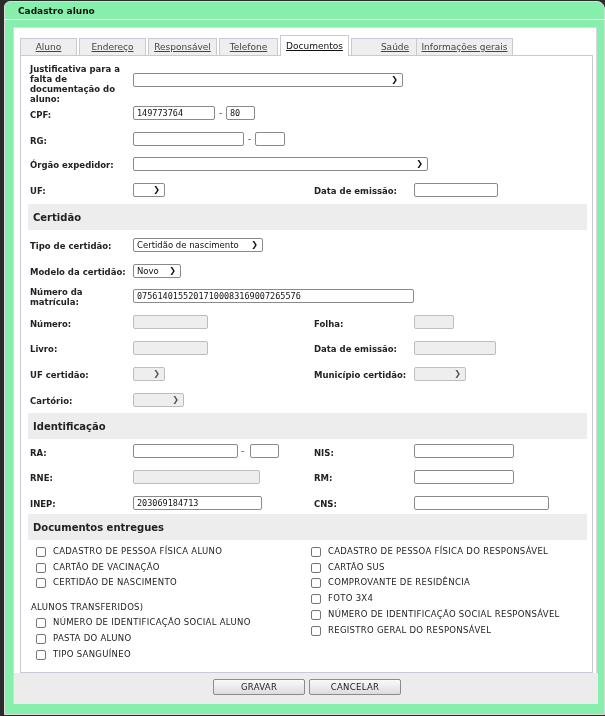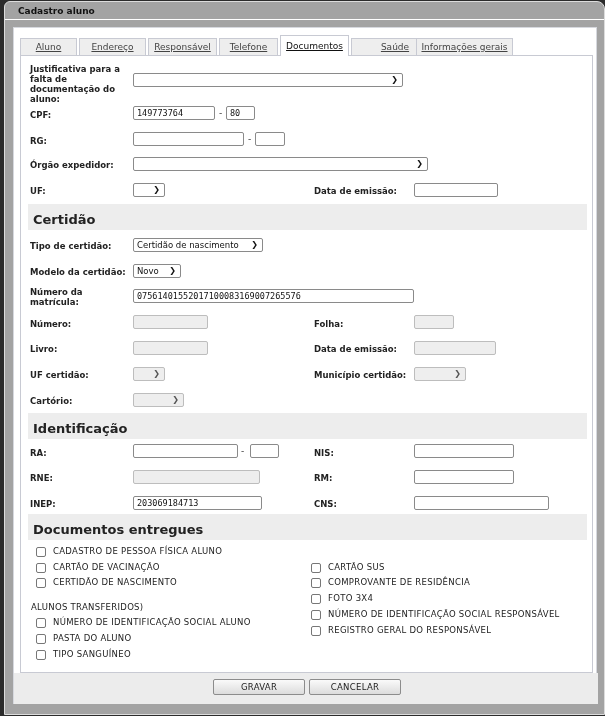--- a/index.html
+++ b/index.html
@@ -1,21 +1,21 @@
 <!DOCTYPE html>
 <html><head>
 <meta charset="utf-8">
 <style>
   * { box-sizing: border-box; margin: 0; padding: 0; }
   html, body { width: 605px; height: 716px; background: #2b2b2b; overflow: hidden; }
   body { font-family: "DejaVu Sans", sans-serif; font-size: 9px; color: #222; position: relative; }
 
   .window {
     position: absolute; left: 4px; top: 1px; width: 601px; height: 714px;
-    background: #a3a3a3; border-radius: 6px 8px 0 0;
+    background: #86efac; border-radius: 6px 8px 0 0;
     border: 1px solid #dcdcdc;
   }
   .window-title {
     position: absolute; left: 13px; top: 4px; font-size: 9px; font-weight: bold; color: #111;
   }
   .title-divider {
     position: absolute; left: 0; right: 0; top: 17px; height: 1px; background: #fff;
   }
   .outer-panel {
     position: absolute; left: 8px; top: 25px; width: 584px; height: 677px;
@@ -49,21 +49,21 @@
     font-size: 8.5px; padding: 0 3px; line-height: 12px; color: #111; font-family: "DejaVu Sans", sans-serif;
   }
   .sel.disabled { background: #eeeeee; border-color: #bdbdbd; }
   .sel .chev { position: absolute; right: 4px; top: 0px; font-size: 8px; font-weight: bold; color: #111; }
   .sel.disabled .chev { color: #555; font-weight: normal; }
   .dash { position: absolute; font-size: 9px; color: #333; }
 
   .section {
     position: absolute; left: 7px; width: 559px; height: 26px; background: #ededed;
   }
-  .section span { position: absolute; left: 5px; top: 8px; font-weight: bold; font-size: 13px; }
+  .section span { position: absolute; left: 5px; top: 8px; font-weight: bold; font-size: 10px; }
 
   .chk-row { position: absolute; display: flex; align-items: center; font-size: 8.5px; color: #222; letter-spacing: 0.3px; }
   .chk {
     width: 10px; height: 10px; border: 1px solid #777; border-radius: 2px; background: #fff;
     margin-right: 7px; flex-shrink: 0;
   }
   .chk-text { line-height: 11px; }
 
   .btn {
     position: absolute; top: 651px; height: 16px; width: 92px;
@@ -214,20 +214,24 @@
       </div>
       <div class="chk-row" style="left:15px;top:577px">
         <div class="chk"></div>
         <span class="chk-text">PASTA DO ALUNO</span>
       </div>
       <div class="chk-row" style="left:15px;top:593px">
         <div class="chk"></div>
         <span class="chk-text">TIPO SANGUÍNEO</span>
       </div>
 
+      <div class="chk-row" style="left:290px;top:490px">
+        <div class="chk"></div>
+        <span class="chk-text">CADASTRO DE PESSOA FÍSICA DO RESPONSÁVEL</span>
+      </div>
       <div class="chk-row" style="left:290px;top:506px">
         <div class="chk"></div>
         <span class="chk-text">CARTÃO SUS</span>
       </div>
       <div class="chk-row" style="left:290px;top:521px">
         <div class="chk"></div>
         <span class="chk-text">COMPROVANTE DE RESIDÊNCIA</span>
       </div>
       <div class="chk-row" style="left:290px;top:537px">
         <div class="chk"></div>

